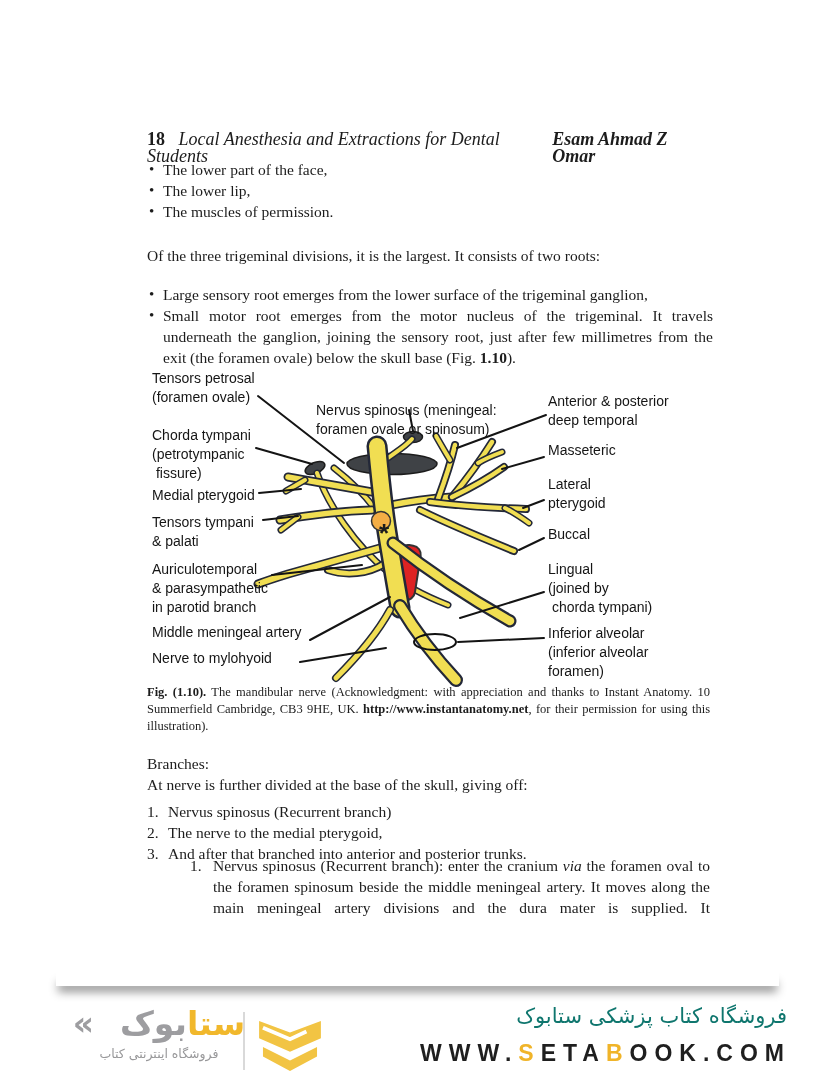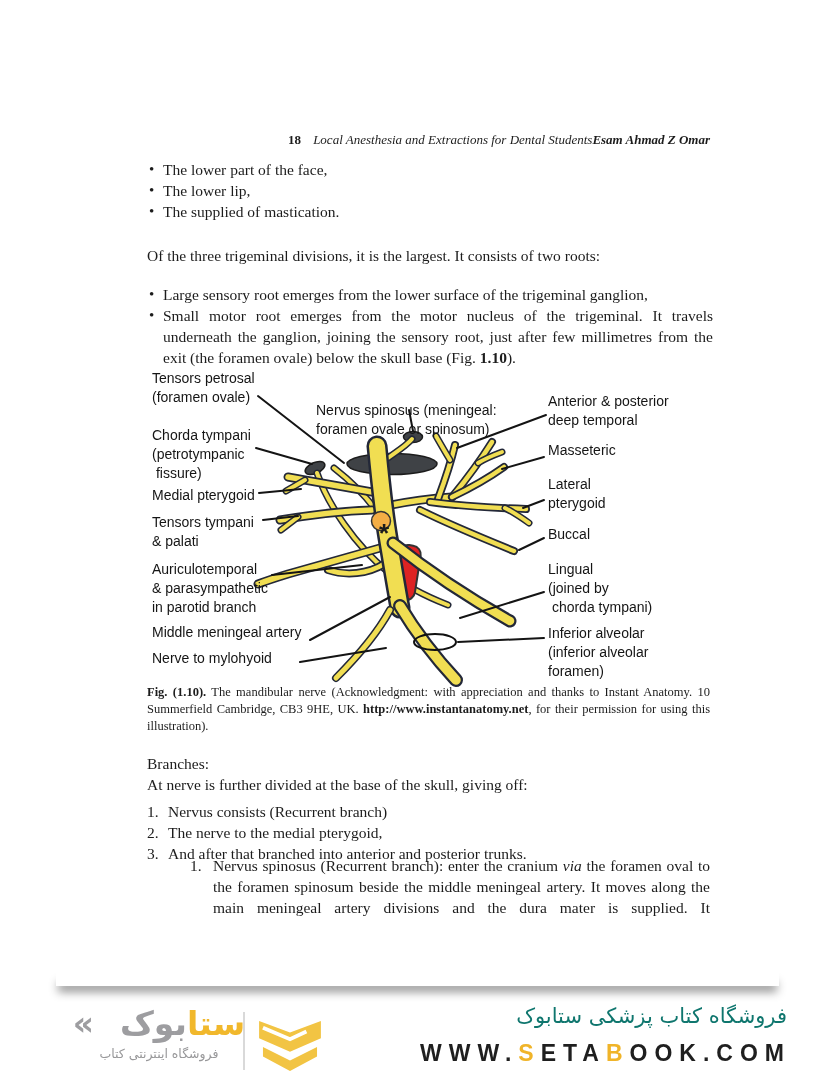--- a/index.html
+++ b/index.html
@@ -1,21 +1,21 @@
 <!DOCTYPE html>
 <html><head>
 <meta charset="utf-8">
 <style>
   html,body{margin:0;padding:0;background:#ffffff;}
   .canvas{position:relative;width:834px;height:1080px;background:#ffffff;overflow:hidden;
           font-family:"Liberation Serif",serif;color:#1c1c1c;}
   
   .abs{position:absolute;}
-  .hdr{left:147px;top:131px;width:563px;display:flex;justify-content:flex-end;
-       font-size:13px;line-height:17px;}
+  .hdr{left:147px;top:131px;width:563px;display:flex;justify-content:center;
+       font-size:18px;line-height:17px;}
   .hdr .pgnum{font-weight:bold;}
   .hdr .btitle{font-style:italic;margin-left:9px;}
   .hdr .author{font-style:italic;font-weight:bold;}
   .body-txt{font-size:15.5px;line-height:21px;}
   .bullets1{left:147px;top:159px;width:563px;}
   .para1{left:147px;top:245px;width:563px;}
   .bullets2{left:147px;top:284px;width:566px;}
   .b-item{position:relative;padding-left:16px;}
   .b-item .b-dot{position:absolute;left:2px;top:-1px;}
   .b-item .b-dot::before{content:"\2022";font-size:15px;}
@@ -66,21 +66,21 @@
     <span>
       <span class="pgnum">18</span>
       <span class="btitle">Local Anesthesia and Extractions for Dental Students</span>
     </span>
     <span class="author">Esam Ahmad Z Omar</span>
   </div>
 
   <div class="abs bullets1 body-txt">
     <div class="b-item"><span class="b-dot"></span><span>The lower part of the face,</span></div>
     <div class="b-item"><span class="b-dot"></span><span>The lower lip,</span></div>
-    <div class="b-item"><span class="b-dot"></span><span>The supplied of mastication.</span></div>
+    <div class="b-item"><span class="b-dot"></span><span>The muscles of permission.</span></div>
   </div>
 
   <div class="abs para1 body-txt">Of the three trigeminal divisions, it is the largest. It consists of two roots:</div>
 
   <div class="abs bullets2 body-txt">
     <div class="b-item"><span class="b-dot"></span><span>Large sensory root emerges from the lower surface of the trigeminal ganglion,</span></div>
     <div class="b-item just"><span class="b-dot"></span><span>Small motor root emerges from the motor nucleus of the trigeminal. It travels underneath the ganglion, joining the sensory root, just after few millimetres from the exit (the foramen ovale) below the skull base (Fig. </span><b>1.10</b><span>).</span></div>
   </div>
 
   <div class="abs diagram">
@@ -238,21 +238,21 @@
   <div class="abs caption">
     <b>Fig. (1.10).</b><span> The mandibular nerve (Acknowledgment: with appreciation and thanks to Instant Anatomy. 10 Summerfield Cambridge, CB3 9HE, UK. </span><b>http://www.instantanatomy.net</b><span>, for their permission for using this illustration).</span>
   </div>
 
   <div class="abs branches body-txt">
     <div>Branches:</div>
     <div>At nerve is further divided at the base of the skull, giving off:</div>
   </div>
 
   <div class="abs olist body-txt">
-    <div class="oli"><span class="num">1.</span><span>Nervus consists (Recurrent branch)</span></div>
+    <div class="oli"><span class="num">1.</span><span>Nervus spinosus (Recurrent branch)</span></div>
     <div class="oli"><span class="num">2.</span><span>The nerve to the medial pterygoid,</span></div>
     <div class="oli"><span class="num">3.</span><span>And after that branched into anterior and posterior trunks.</span></div>
   </div>
 
   <div class="abs nested body-txt">
     <span class="num">1.</span>
     <span class="ntext"><span>Nervus spinosus (Recurrent branch): enter the cranium </span><span class="ital">via</span><span> the foramen oval to the foramen spinosum beside the middle meningeal artery. It moves along the main meningeal artery divisions and the dura mater is supplied. It</span></span>
   </div>
 
   <div class="abs page-edge"></div>

